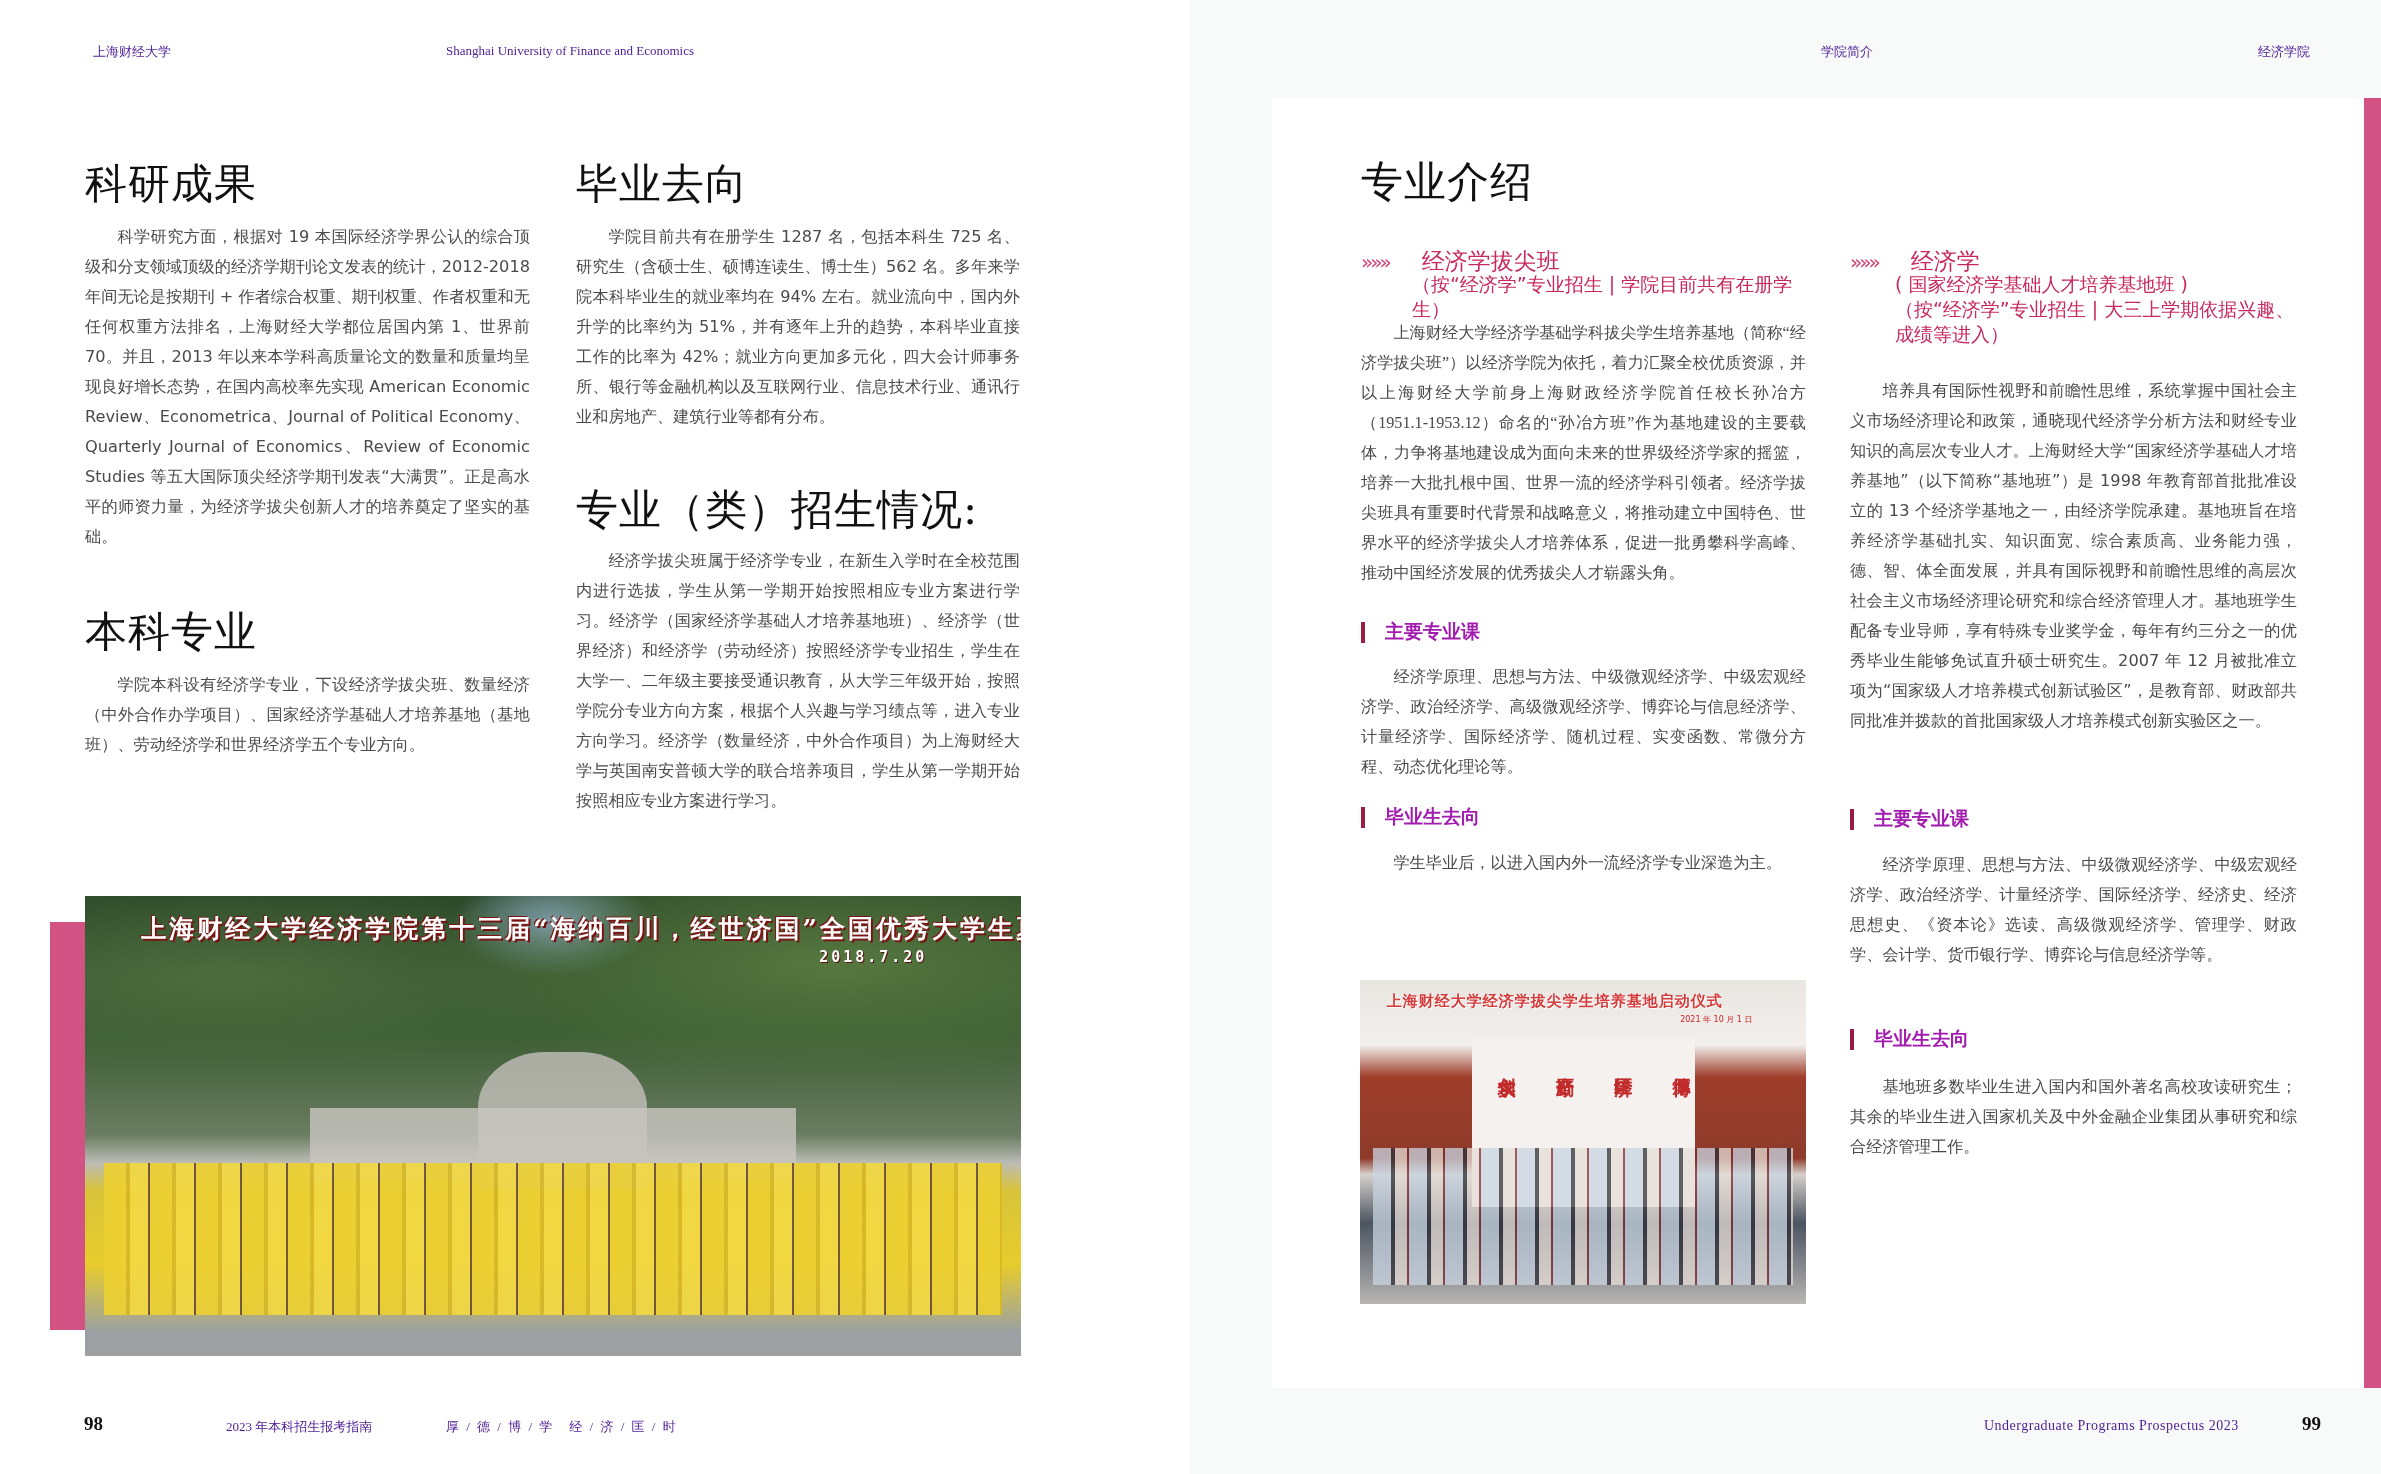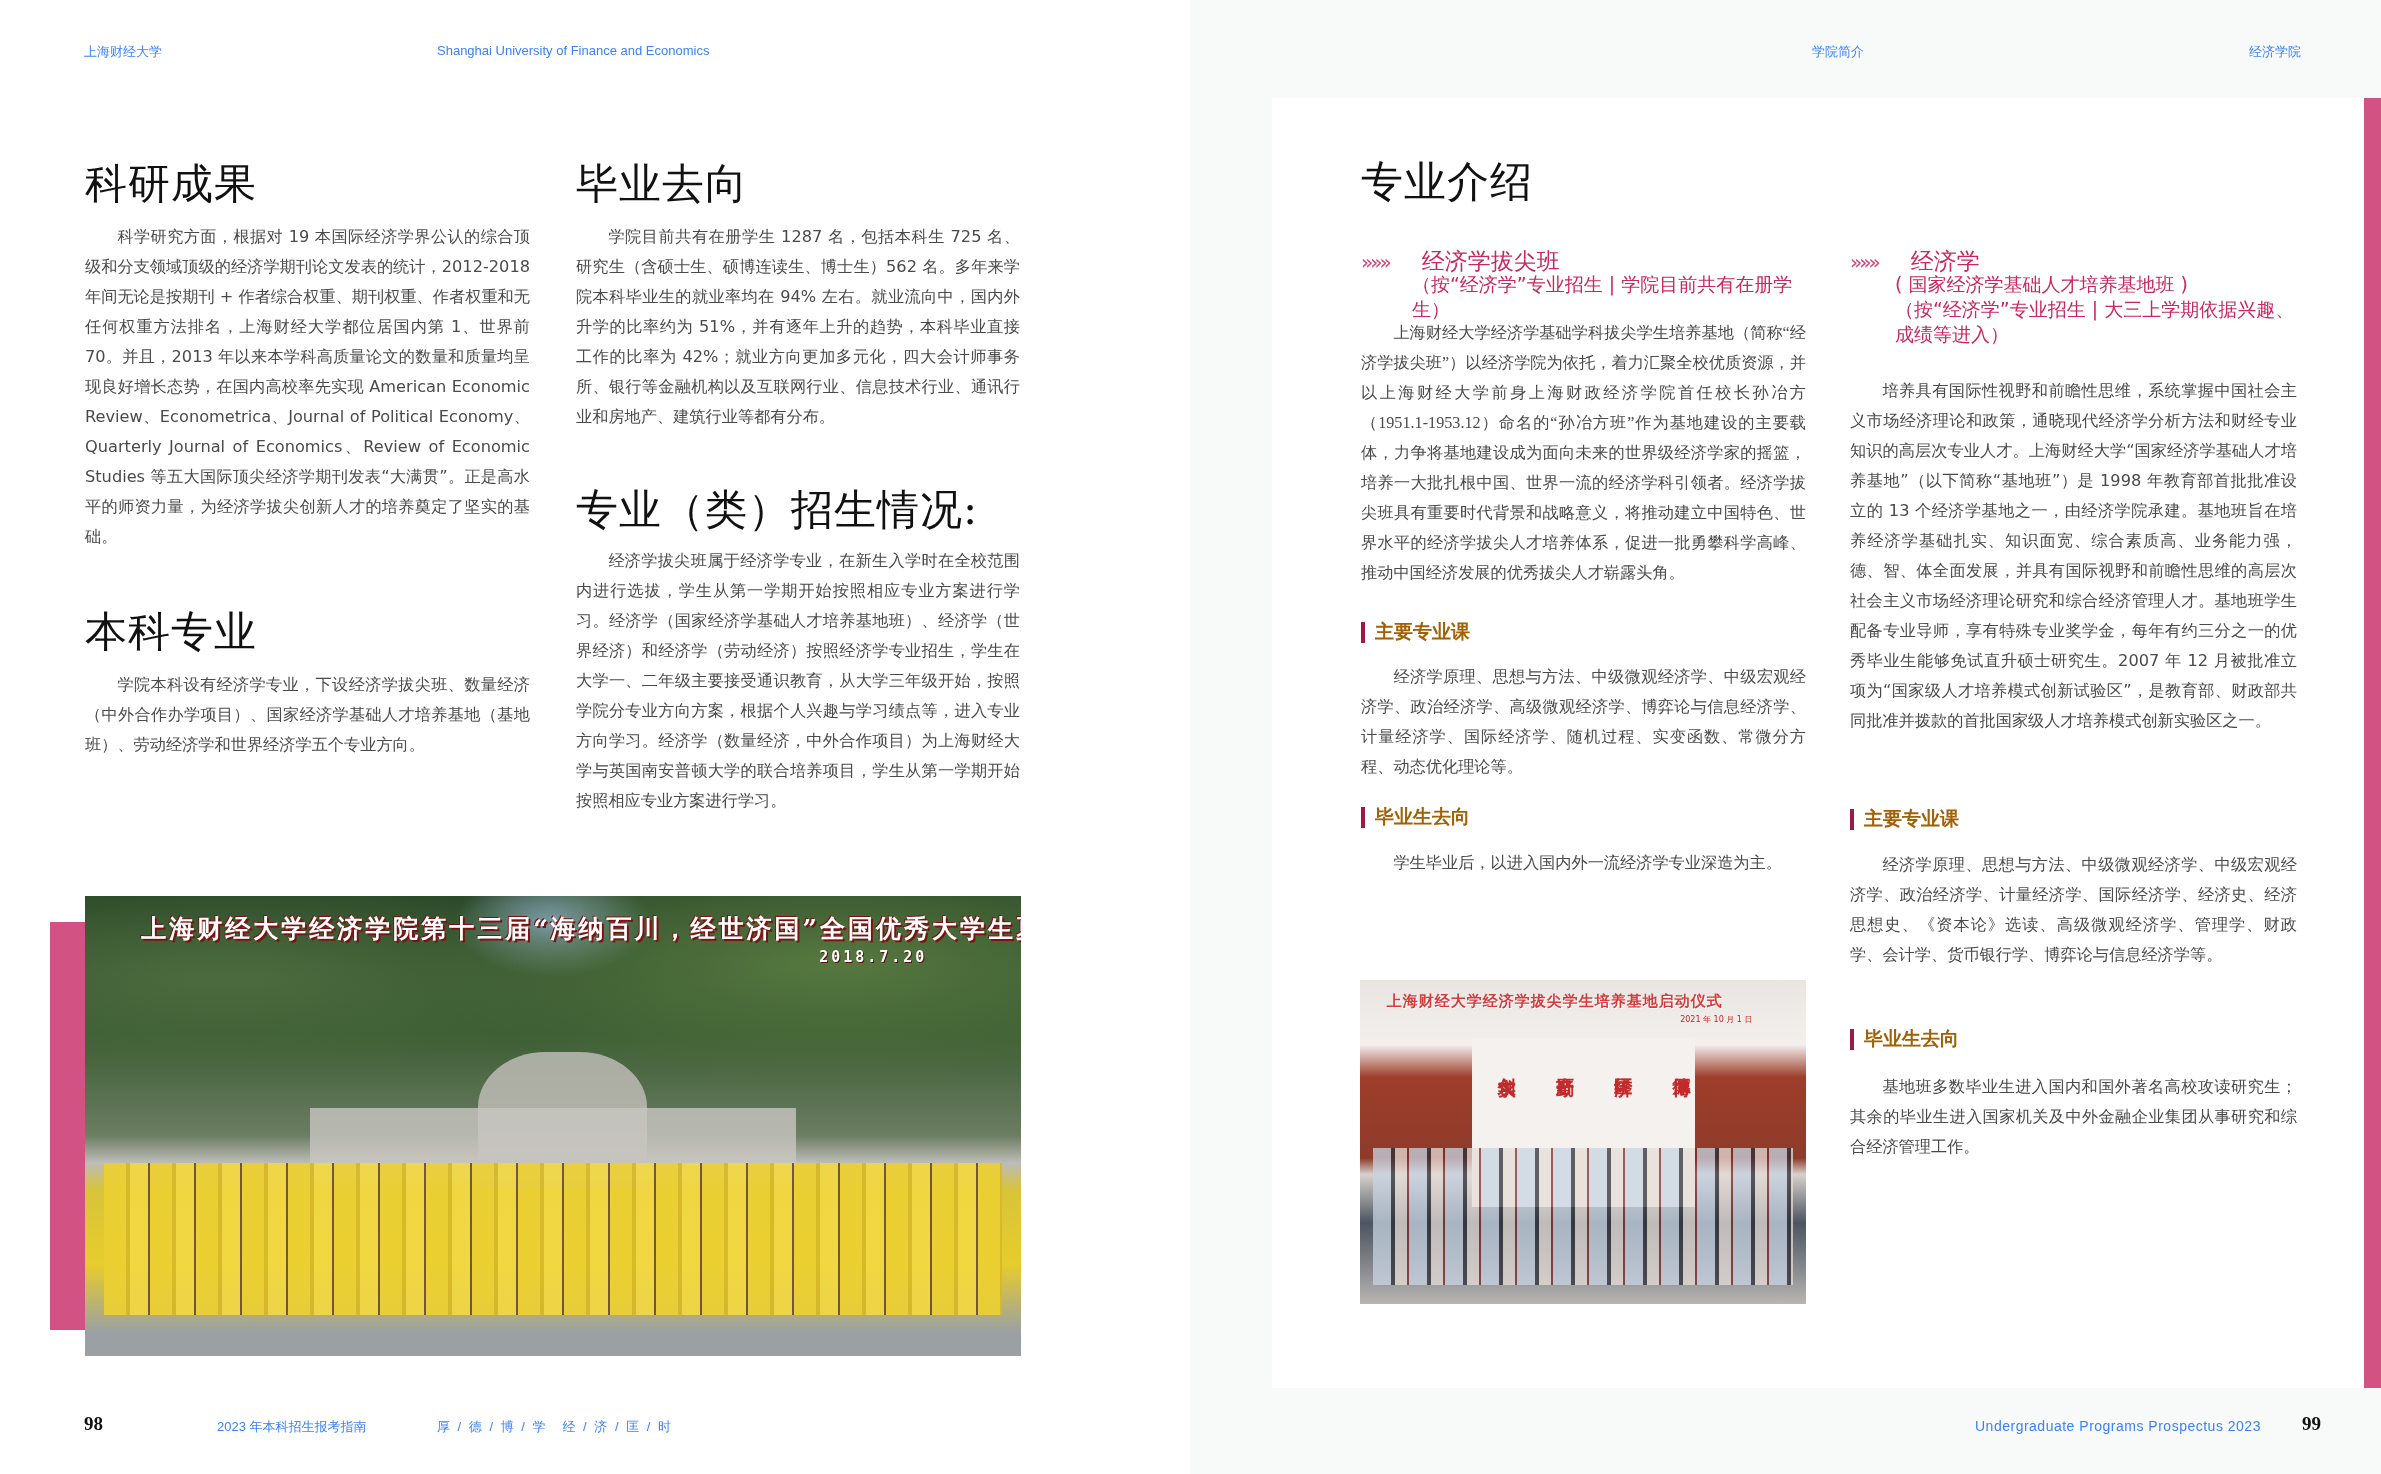--- a/index.html
+++ b/index.html
@@ -7,37 +7,37 @@
   body { position: relative; background: #ffffff; font-family: "DejaVu Serif", "Liberation Serif", serif; color: #444; }
   .abs { position: absolute; }
 
   
   .page-left { left: 0; top: 0; width: 1190px; height: 1474px; background: #ffffff; }
   .page-right { left: 1190px; top: 0; width: 1191px; height: 1474px; background: #f8f9f9; }
   .right-card { left: 1272px; top: 98px; width: 1092px; height: 1290px; background: #ffffff; }
   .right-accent { left: 2364px; top: 98px; width: 17px; height: 1290px; background: #d25383; }
 
   
-  .run { font-family: Liberation Sans, sans-serif; font-size: 13px; color: #3b82f6; white-space: nowrap; }
+  .run { font-family: Liberation Serif, serif; font-size: 13px; color: #4c1d95; white-space: nowrap; margin-left: 9px; }
   .folio { font-family: "Liberation Serif", "DejaVu Serif", serif; font-size: 19px; color: #111; font-weight: bold; }
   .motto { letter-spacing: 4px; }
 
   
   h1.sec { position: absolute; font-family: "DejaVu Serif", serif; font-weight: normal; font-size: 42px; color: #111; letter-spacing: 1px; white-space: nowrap; }
 
   
   .para { position: absolute; font-family: "DejaVu Sans", "Liberation Sans", sans-serif; font-size: 16.2px; line-height: 30px; color: #4a4a4a; text-align: justify; text-indent: 2em; }
 
   
   .prog-title { position: absolute; color: #c8285f; font-family: "DejaVu Sans", sans-serif; white-space: nowrap; }
   .prog-title .chev { font-size: 20px; letter-spacing: -3px; margin-right: 8px; color: #d24679; }
   .prog-title .main { font-size: 23px; margin-left: 25px; }
   .prog-sub { position: absolute; color: #c8285f; font-family: "DejaVu Sans", sans-serif; font-size: 19px; line-height: 25px; }
 
-  .sub-h { position: absolute; font-family: Liberation Serif, serif; font-weight: bold; font-size: 19px; color: #a16207; white-space: nowrap; padding-left: 14px; }
+  .sub-h { position: absolute; font-family: Liberation Serif, serif; font-weight: bold; font-size: 19px; color: #a21caf; white-space: nowrap; padding-left: 24px; }
   .sub-h::before { content: ""; position: absolute; left: 0; top: 3px; width: 4px; height: 21px; background: #9b1b45; }
 
   
   .photo { position: absolute; overflow: hidden; }
   .photo-left { left: 85px; top: 896px; width: 936px; height: 460px;
     background: linear-gradient(180deg, #2d4a2a 0%, #3c5d33 30%, #6b7d62 52%, #bcbcb6 58%, #d8c43a 64%, #e7cc2c 80%, #9aa0a4 95%, #9ea0a2 100%); }
   .photo-left .trees { position: absolute; left: 0; top: 0; width: 100%; height: 60%;
     background: radial-gradient(ellipse at 15% 30%, #4d6c3e 0%, transparent 35%),
                 radial-gradient(ellipse at 80% 25%, #56783f 0%, transparent 40%),
                 radial-gradient(ellipse at 50% 10%, #88a6c4 0%, transparent 15%); }

